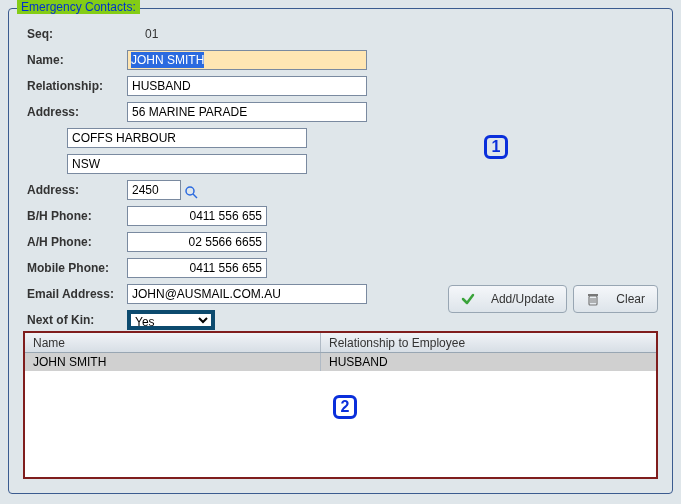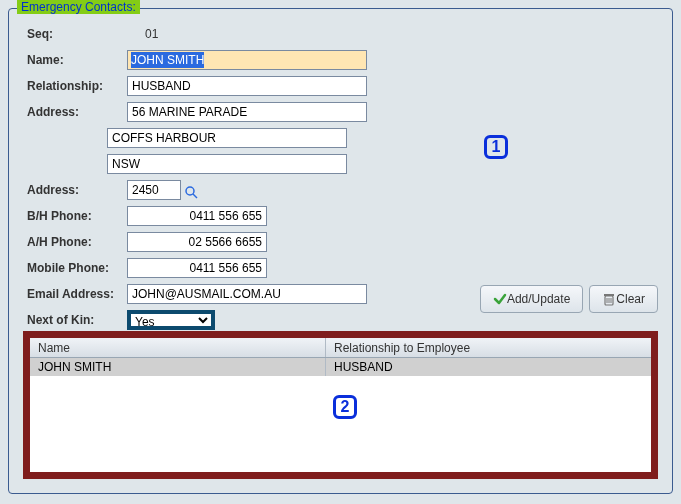--- a/index.html
+++ b/index.html
@@ -96,21 +96,21 @@
   .buttons-row {
     position: absolute;
     right: 14px;
     top: 276px;
     display: flex;
     gap: 6px;
   }
   .btn {
     display: flex;
     align-items: center;
-    gap: 0;
+    gap: 16px;
     height: 28px;
     padding: 0 12px;
     border: 1px solid #98a6b3;
     border-radius: 4px;
     background: linear-gradient(#f5f7fa,#dde4ea);
     cursor: pointer;
     font-size: 12px;
     color: #333;
   }
   .btn .icon {
@@ -127,21 +127,21 @@
     width: 24px; height: 24px;
     display: flex; align-items:center; justify-content:center;
     background: transparent;
   }
   .callout1 { right: 164px; top: 126px; }
   .callout2 { left: 324px; top: 386px; }
   .table-wrap {
     position: absolute;
     left: 14px; right: 14px; bottom: 14px;
     height: 148px;
-    border: 7px solid #7f1d1d;
+    border: 2px solid #7f1d1d;
     background: #fff;
     display: flex;
     flex-direction: column;
   }
   .thead {
     display: flex;
     background: linear-gradient(#f0f3f7,#d7dee5);
     border-bottom: 1px solid #98a6b3;
     height: 20px;
     font-size: 12px;
@@ -153,21 +153,21 @@
   }
   .col-name { width: 296px; border-right: 1px solid #b0bac5; }
   .col-rel  { flex: 1; }
   .tbody { flex:1; }
   .trow {
     display: flex;
     height: 18px;
     font-size: 12px;
   }
   .trow.selected { background: #d0d0d0; }
-  .input-indent { margin-left: 84px; }
+  .input-indent { margin-left: 44px; }
 </style>
 </head>
 <body>
 
 <div class="fieldset">
   <div class="legend">Emergency Contacts:</div>
 
   <div class="form-area">
 
     <div class="row">

